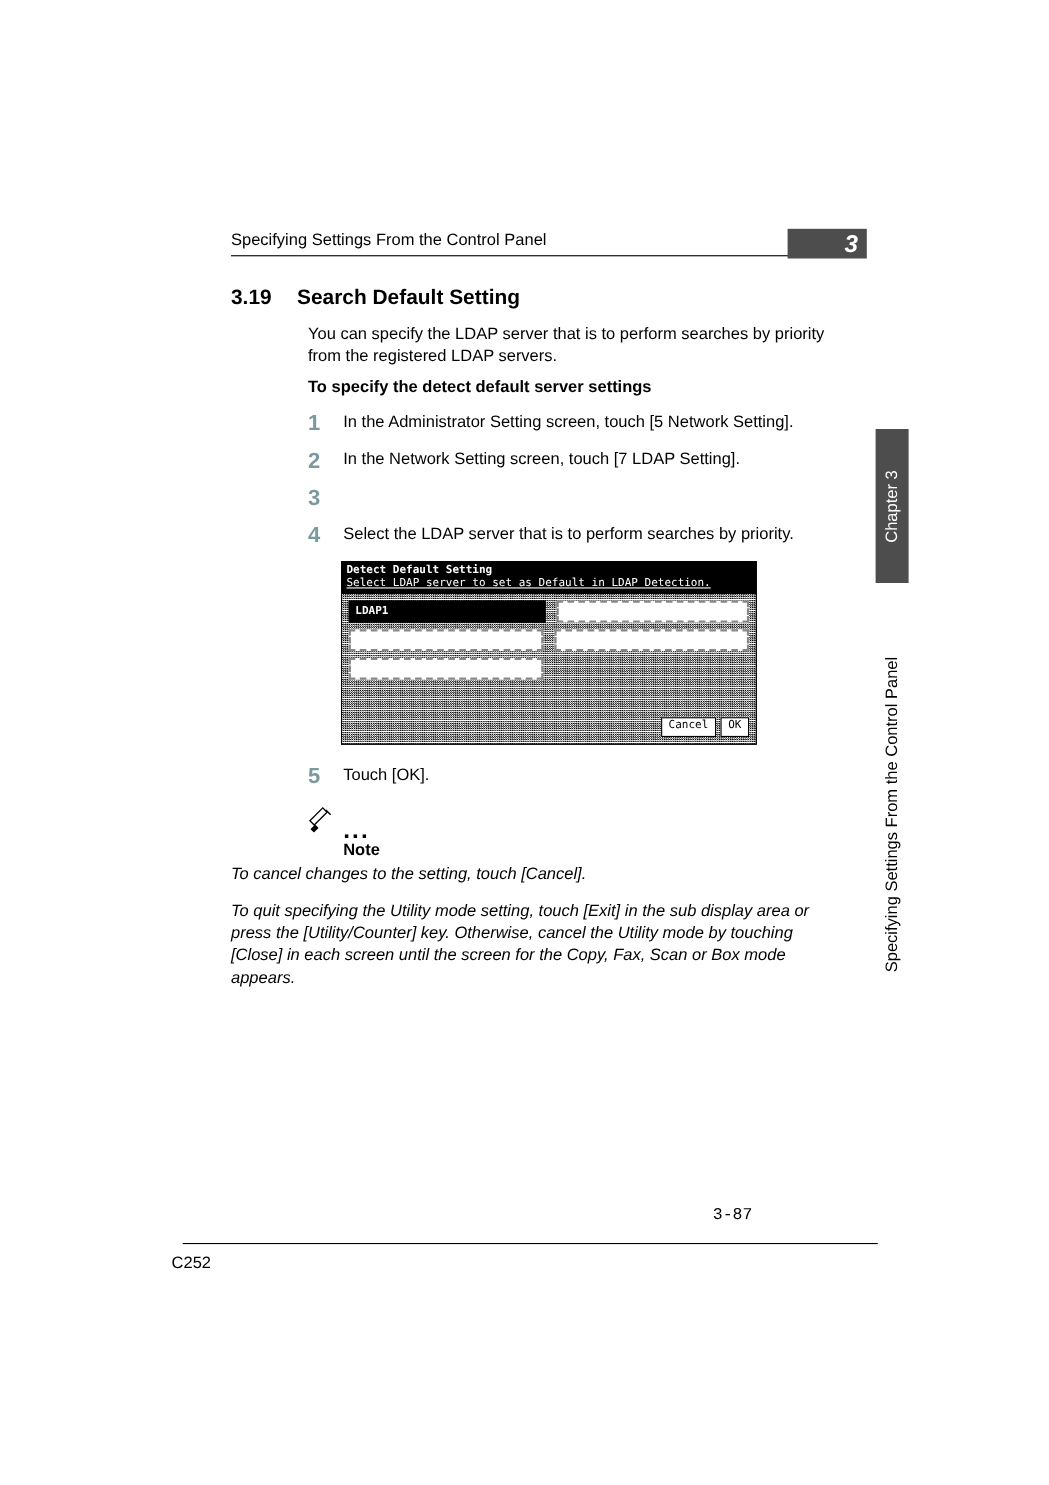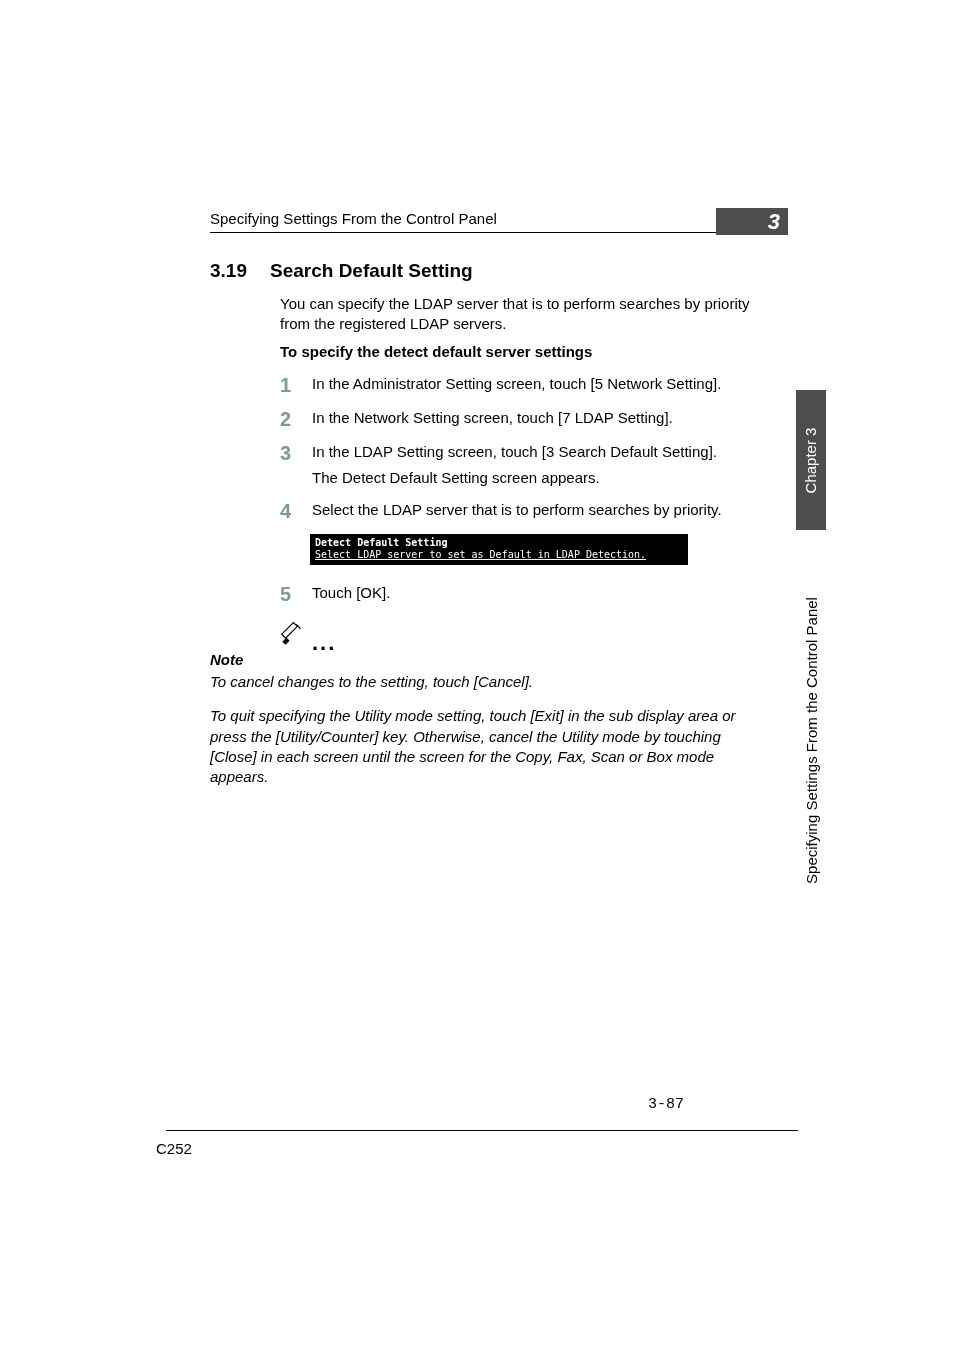--- a/index.html
+++ b/index.html
@@ -41,21 +41,21 @@
   .scr-btn { flex: 1; height: 20px; background: #fff; border: 2px dashed #888; }
   .scr-btn.active { background: #000; color: #fff; font-family: monospace; font-size: 10px; padding-left: 4px; line-height: 16px; border: 2px solid #000; font-weight: bold; }
   .scr-row.mid .scr-btn { border-style: dashed; }
   .scr-footer { display: flex; justify-content: flex-end; gap: 4px; padding-top: 28px; }
   .scr-fbtn { height: 18px; background: #fff; border: 1px solid #000; font-family: monospace; font-size: 10px; padding: 1px 6px; }
 
   
   .note-icon { margin-left: 70px; display: flex; align-items: flex-end; gap: 6px; margin-top: 14px; margin-bottom: 2px; }
   .note-icon svg { width: 26px; height: 26px; }
   .note-icon .dots { font-size: 22px; font-weight: bold; letter-spacing: 2px; line-height: 0.6; }
-  .note-label { font-size: 15px; font-weight: bold; margin-bottom: 4px; font-style: italic; }
+  .note-label { margin-left: 102px; font-size: 15px; font-weight: bold; margin-bottom: 4px; }
   .note-text { font-size: 15px; font-style: italic; line-height: 1.35; margin-bottom: 14px; }
 
   
   .footer-rule { position: absolute; top: 1130px; left: 166px; width: 632px; height: 1px; background: #000; }
   .footer-left { position: absolute; top: 1140px; left: 156px; font-size: 15px; }
   .footer-right { position: absolute; top: 1096px; right: 156px; font-size: 15px; font-family: Liberation Mono, monospace; }
 </style>
 </head>
 <body>
 
@@ -86,34 +86,48 @@
       <div class="step-body">In the Administrator Setting screen, touch [5 Network Setting].</div>
     </div>
 
     <div class="step">
       <div class="step-no">2</div>
       <div class="step-body">In the Network Setting screen, touch [7 LDAP Setting].</div>
     </div>
 
     <div class="step">
       <div class="step-no">3</div>
-      <div class="step-body">
-        <span>In the LDAP Setting screen, touch [3 Search Default Setting].</span>
-        <span class="step-sub">The Detect Default Setting screen appears.</span>
-      </div>
     </div>
 
     <div class="step">
       <div class="step-no">4</div>
       <div class="step-body">Select the LDAP server that is to perform searches by priority.</div>
     </div>
 
     <div class="scr">
       <div class="scr-titlebar">Detect Default Setting</div>
       <div class="scr-sub">Select LDAP server to set as Default in LDAP Detection.</div>
+      <div class="scr-body">
+        <div class="scr-row">
+          <div class="scr-btn active">LDAP1</div>
+          <div class="scr-btn"></div>
+        </div>
+        <div class="scr-row mid">
+          <div class="scr-btn"></div>
+          <div class="scr-btn"></div>
+        </div>
+        <div class="scr-row mid">
+          <div class="scr-btn"></div>
+          <div class="scr-btn" style="visibility:hidden"></div>
+        </div>
+        <div class="scr-footer">
+          <div class="scr-fbtn">Cancel</div>
+          <div class="scr-fbtn">OK</div>
+        </div>
+      </div>
     </div>
 
     <div class="step">
       <div class="step-no">5</div>
       <div class="step-body">Touch [OK].</div>
     </div>
 
     <div class="note-icon">
       <span>
         <svg viewBox="0 0 24 24" fill="none" stroke="#000" stroke-width="1.2">

